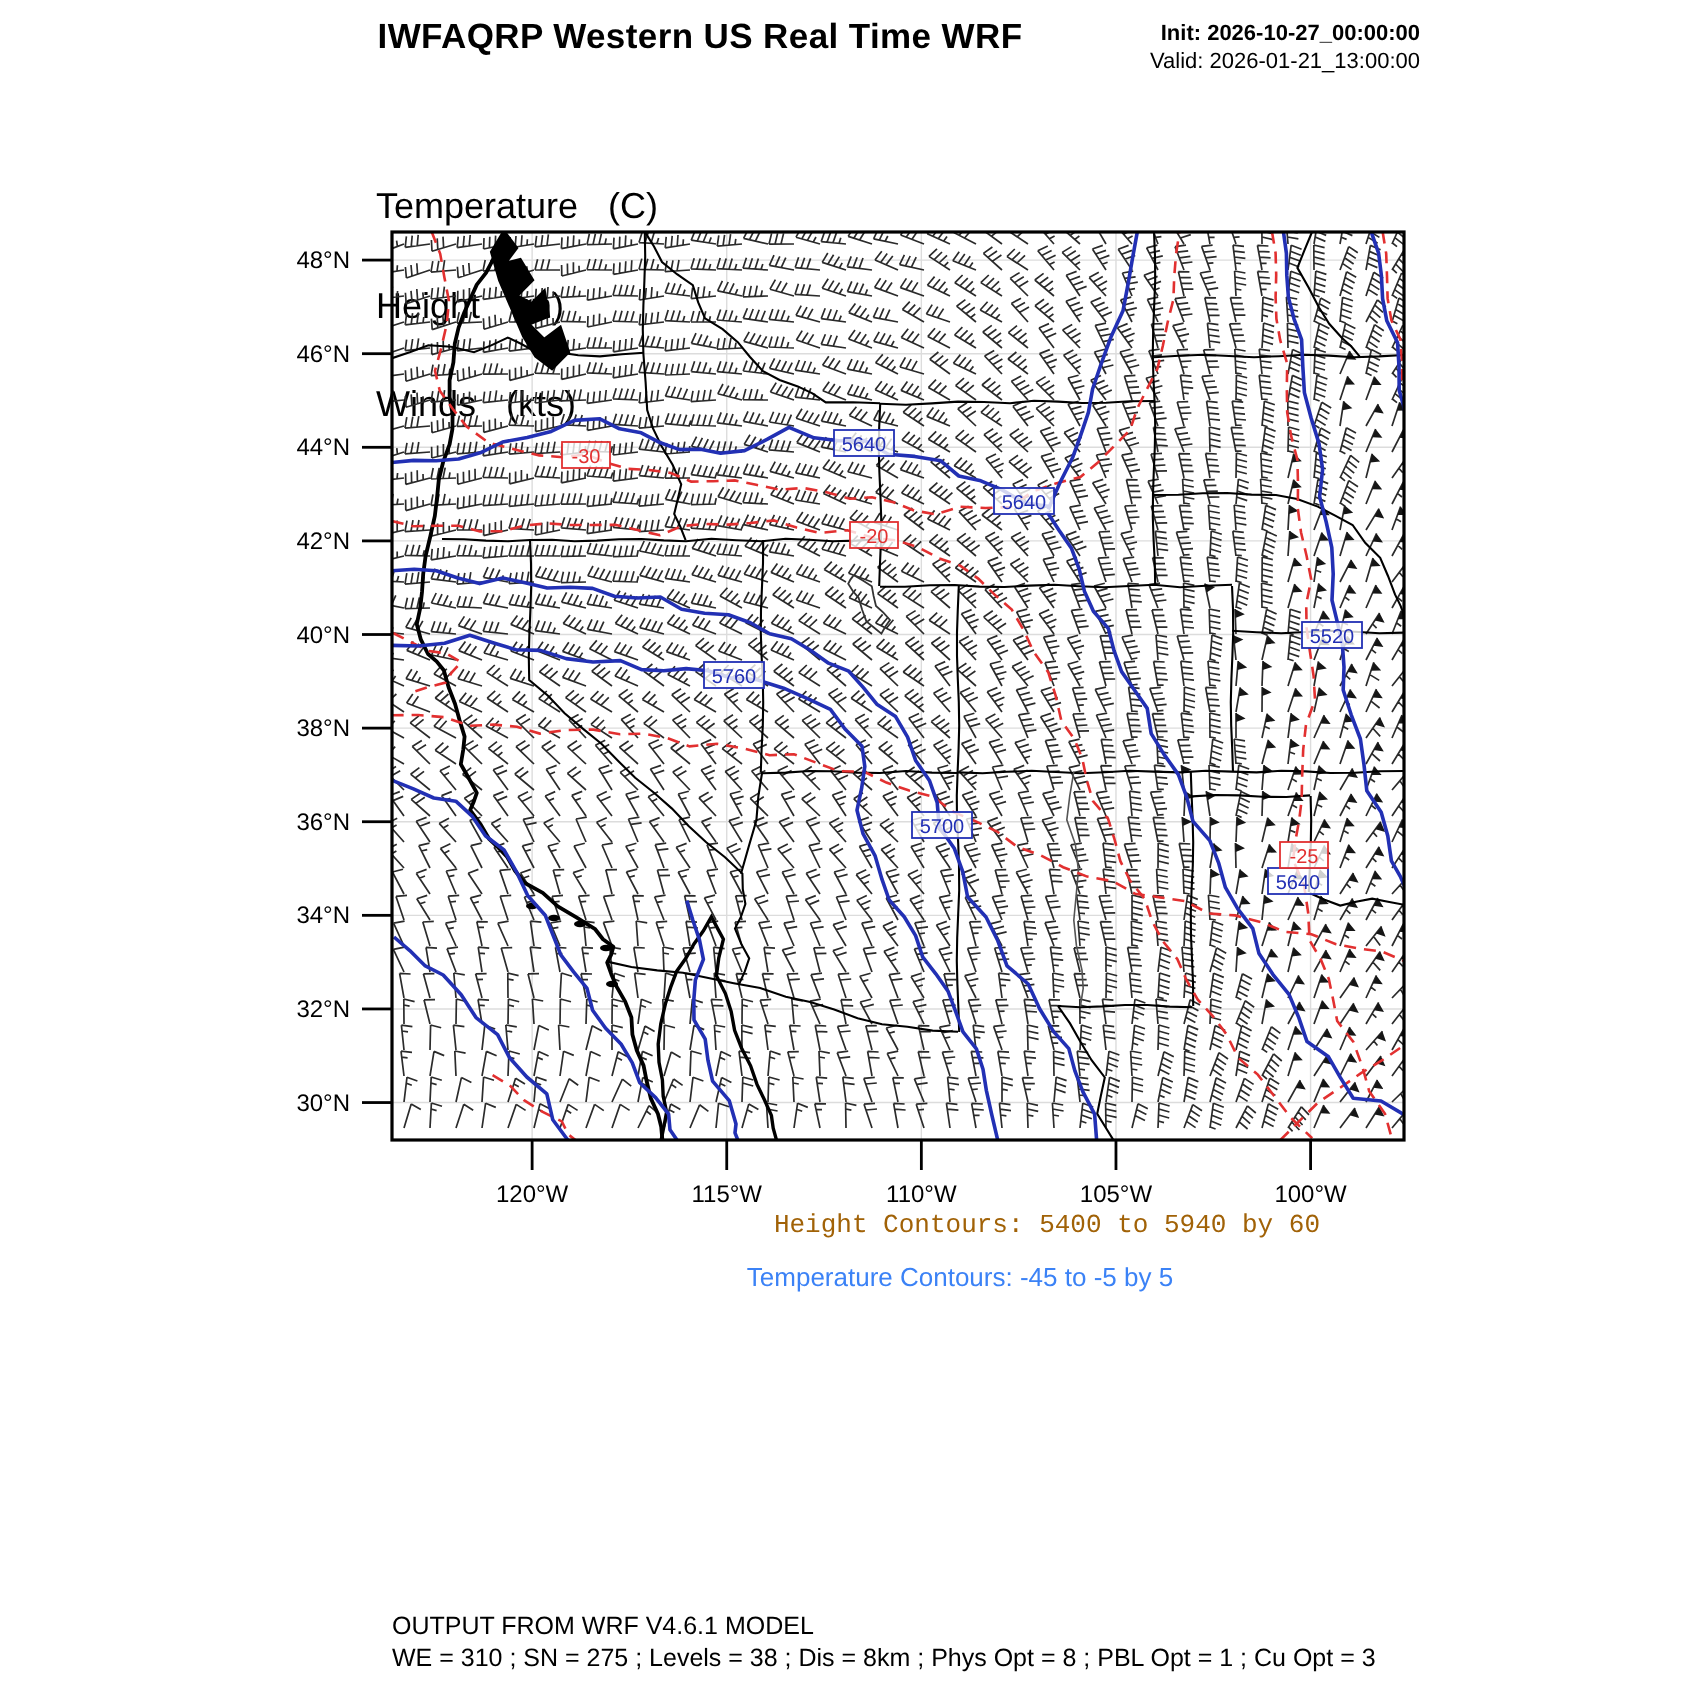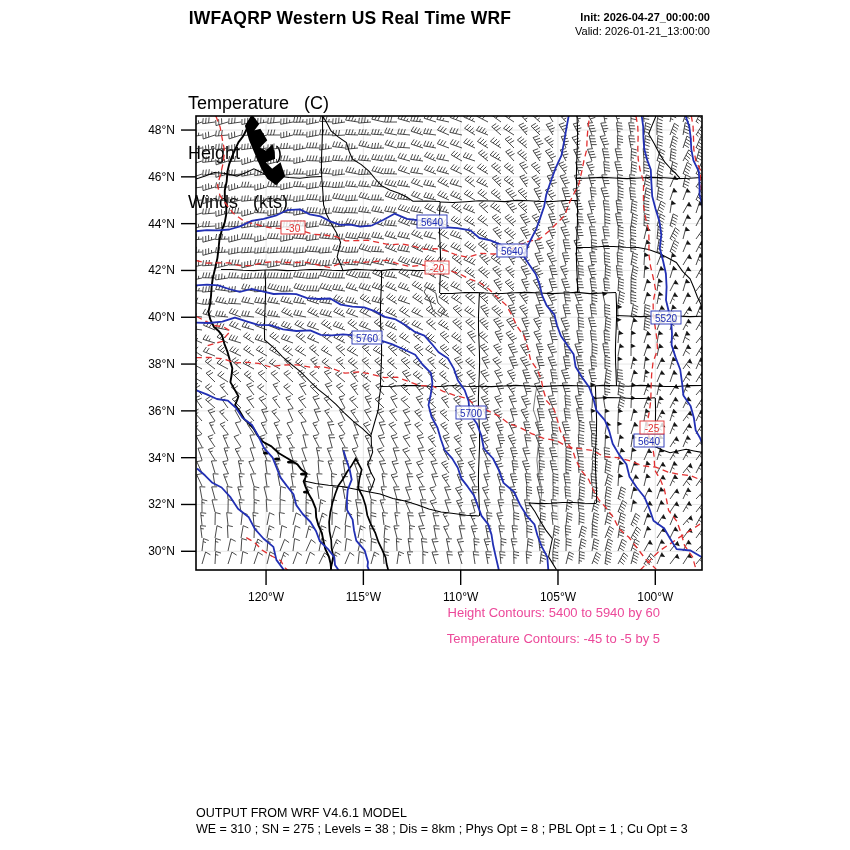--- a/index.html
+++ b/index.html
@@ -14,21 +14,21 @@
   #tmp-legend{left:300px;width:360px;top:631px;text-align:right;font-size:13px;}
   #footer{left:196px;top:806px;font-size:12.5px;line-height:15.5px;}
   #map-wrap{left:0;top:0;width:850px;height:850px;}
   svg text{font-family:"Liberation Sans","DejaVu Sans",sans-serif;}
 </style>
 </head>
 <body>
 
 <div id="page">
   <div class="abs" id="title">IWFAQRP Western US Real Time WRF</div>
-  <div class="abs" id="init-line">Init: 2026-04-27_00:00:00</div>
+  <div class="abs" id="init-line">Init: 2026-10-27_00:00:00</div>
   <div class="abs" id="valid-line">Valid: 2026-01-21_13:00:00</div>
 
   <div class="abs" id="legend">
     <div>Temperature   (C)</div>
     <div>Height   (m)</div>
     <div>Winds   (kts)</div>
   </div>
 
   <div class="abs" id="map-wrap">
     <svg id="map-svg" width="850" height="850" viewBox="0 0 850 850">
@@ -158,20 +158,20 @@
         <text x="363.3692307692306" y="601" text-anchor="middle" font-size="12px">115°W</text>
         <line x1="460.67692307692295" y1="570" x2="460.67692307692295" y2="585" stroke="#000" stroke-width="1.4"></line>
         <text x="460.67692307692295" y="601" text-anchor="middle" font-size="12px">110°W</text>
         <line x1="557.9846153846153" y1="570" x2="557.9846153846153" y2="585" stroke="#000" stroke-width="1.4"></line>
         <text x="557.9846153846153" y="601" text-anchor="middle" font-size="12px">105°W</text>
         <line x1="655.2923076923075" y1="570" x2="655.2923076923075" y2="585" stroke="#000" stroke-width="1.4"></line>
         <text x="655.2923076923075" y="601" text-anchor="middle" font-size="12px">100°W</text>
       </svg>
   </div>
 
-  <div class="abs" id="hgt-legend" style="color: #ec4899;">Height Contours: 5400 to 5940 by 60</div>
-  <div class="abs" id="tmp-legend" style="color: #ec4899;">Temperature Contours: -45 to -5 by 5</div>
+  <div class="abs" id="hgt-legend" style="color: #a16207; font-family: Liberation Mono, monospace;">Height Contours: 5400 to 5940 by 60</div>
+  <div class="abs" id="tmp-legend" style="color: #3b82f6; text-align: center;">Temperature Contours: -45 to -5 by 5</div>
 
   <div class="abs" id="footer">
     <div>OUTPUT FROM WRF V4.6.1 MODEL</div>
     <div>WE = 310 ; SN = 275 ; Levels = 38 ; Dis = 8km ; Phys Opt = 8 ; PBL Opt = 1 ; Cu Opt = 3</div>
   </div>
 </div>
 
 </body></html>

